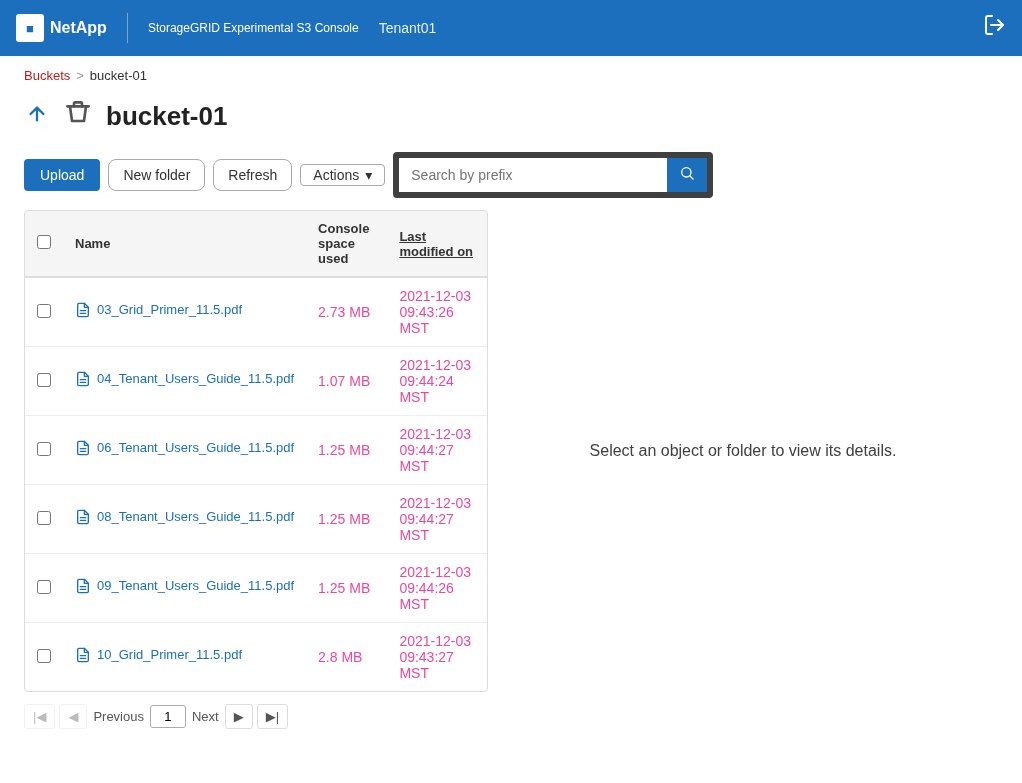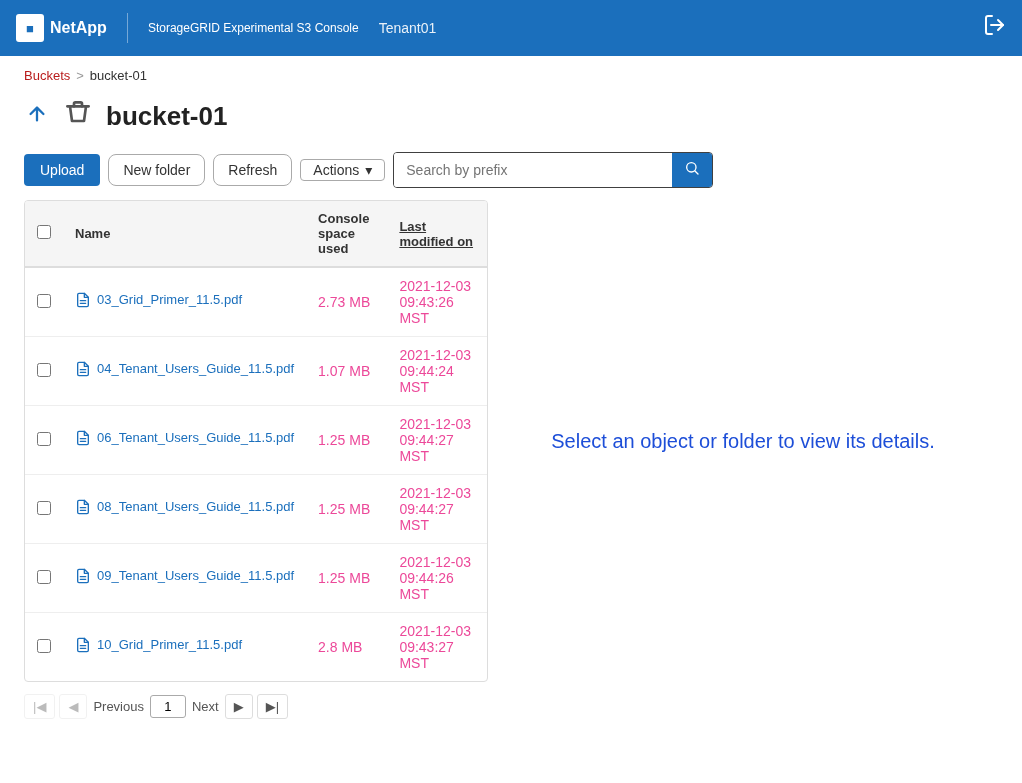--- a/index.html
+++ b/index.html
@@ -136,21 +136,21 @@
       border-radius: 4px;
       padding: 2px 12px;
       font-size: 14px;
       cursor: pointer;
       display: flex;
       align-items: center;
       gap: 6px;
     }
     .search-container {
       display: flex;
-      border: 1px solid #404040;
+      border: 6px solid #404040;
       border-radius: 4px;
       overflow: hidden;
       flex: 1;
       max-width: 320px;
     }
     .search-input {
       border: none;
       outline: none;
       padding: 7px 12px;
       font-size: 14px;
@@ -245,23 +245,23 @@
     
     .side-panel {
       flex: 1;
       padding: 20px 24px;
       display: flex;
       align-items: center;
       justify-content: center;
       min-width: 240px;
     }
     .side-panel-text {
-      color: #1d4ed8;
+      color: #404040;
       text-align: center;
-      font-size: 20px;
+      font-size: 16px;
       line-height: 1.5;
     }
 
     
     .footer {
       padding: 12px 24px 8px;
       display: flex;
       justify-content: space-between;
       align-items: center;
     }

